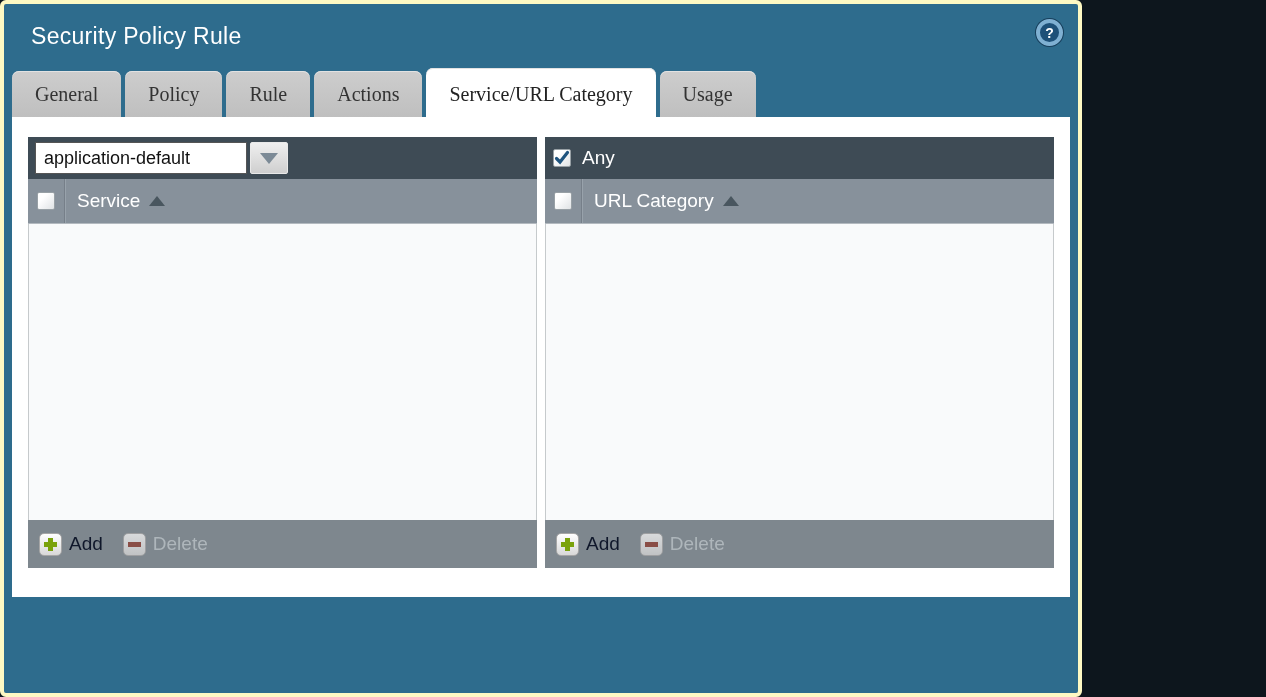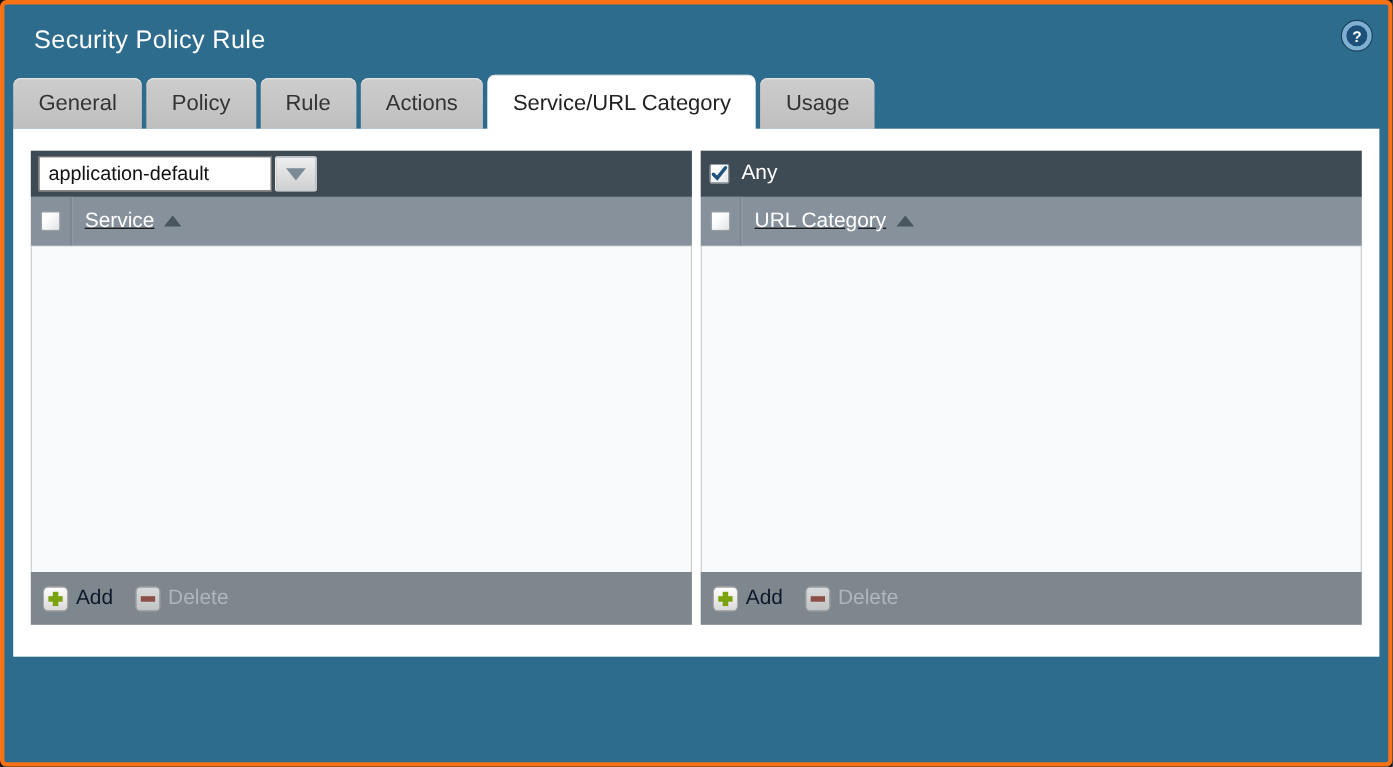--- a/index.html
+++ b/index.html
@@ -1,33 +1,33 @@
 <!DOCTYPE html>
 <html><head>
 <meta charset="utf-8">
 <style>
   * { margin:0; padding:0; box-sizing:border-box; }
   html,body { width:1266px; height:697px; background:#0d161d; font-family:"Liberation Sans", sans-serif; }
 
-  .dialog{ position:relative; width:1266px; height:697px; background:#2e6c8d;
-           border:4px solid #f97316; border-radius:6px; overflow:hidden; }
+  .dialog{ position:relative; width:1082px; height:697px; background:#2e6c8d;
+           border:4px solid #fef9c3; border-radius:6px; overflow:hidden; }
 
   
   .titlebar{ height:64px; display:flex; align-items:center; padding-left:27px; }
   .title{ color:#fff; font-size:23px; font-weight:400; letter-spacing:.3px; }
   .help{ position:absolute; top:15px; right:15px; width:27px; height:27px; border-radius:50%;
          background:#1d5078; border:4px solid #7fb0d2; box-shadow:0 0 0 1px #173f5c;
          display:flex; align-items:center; justify-content:center;
          color:#fff; font-size:14px; font-weight:bold; cursor:pointer; }
 
   
   .tabbar{ display:flex; align-items:flex-end; gap:4px; padding-left:8px; height:49px; position:relative; }
   .tab{ height:46px; background:linear-gradient(#cdcdcd,#bfbfbf); border-radius:7px 7px 0 0;
         display:flex; align-items:center; padding:4px 23px; font-size:20px; color:#333;
-        box-shadow:inset 0 1px 0 #e2e2e2; cursor:pointer; white-space:nowrap; }
+        box-shadow:inset 0 1px 0 #e2e2e2; cursor:pointer; white-space:nowrap;font-family:Liberation Serif, serif; }
   .tab.active{ background:#fff; height:53px; margin-bottom:-4px; position:relative; z-index:3; color:#222; }
 
   
   .content{ position:relative; z-index:2; margin:0 8px; height:480px; background:#fff;
             display:flex; gap:8px; padding:20px 16px 0 16px; }
 
   .panel{ width:605px; height:431px; display:flex; flex-direction:column; }
 
   .panel-header{ height:42px; background:#3e4b55; display:flex; align-items:center; padding:0 7px; flex:none; }
 
@@ -45,21 +45,21 @@
 
   .cb{ width:18px; height:18px; border:1px solid #98a0a5; border-radius:2px;
        background:linear-gradient(135deg,#ffffff 30%,#e0e3e5 100%);
        position:relative; flex:none; cursor:pointer; display:flex; align-items:center; justify-content:center; }
   .cb svg{ display:block; }
 
   .panel-colhdr{ height:45px; background:#87919b; display:flex; align-items:center; flex:none;
                  border-bottom:1px solid #b3b9bf; }
   .colhdr-cbcell{ width:37px; align-self:stretch; display:flex; align-items:center; justify-content:center;
                   border-right:1px solid #767f89; box-shadow:1px 0 0 #98a2ab; flex:none; }
-  .colhdr-sort{ display:flex; align-items:center; margin-left:12px; cursor:pointer;text-decoration:underline; }
+  .colhdr-sort{ display:flex; align-items:center; margin-left:12px; cursor:pointer; }
   .colhdr-label{ color:#fff; font-size:19px; }
   .sort-arrow{ margin-left:9px; width:0; height:0; border-left:8px solid transparent;
                border-right:8px solid transparent; border-bottom:10px solid #49565f; }
 
   .panel-body{ flex:1; background:#f9fafb; border-left:1px solid #c6cacc; border-right:1px solid #c6cacc; }
 
   .panel-footer{ height:48px; background:#7e878e; display:flex; align-items:center; padding:0 11px; flex:none; }
   .action{ display:flex; align-items:center; gap:7px; cursor:pointer; }
   .icon-btn{ width:23px; height:23px; border-radius:5px; border:1px solid #a6a6a6;
              background:linear-gradient(#ffffff,#d8d8d8); position:relative; flex:none; }

